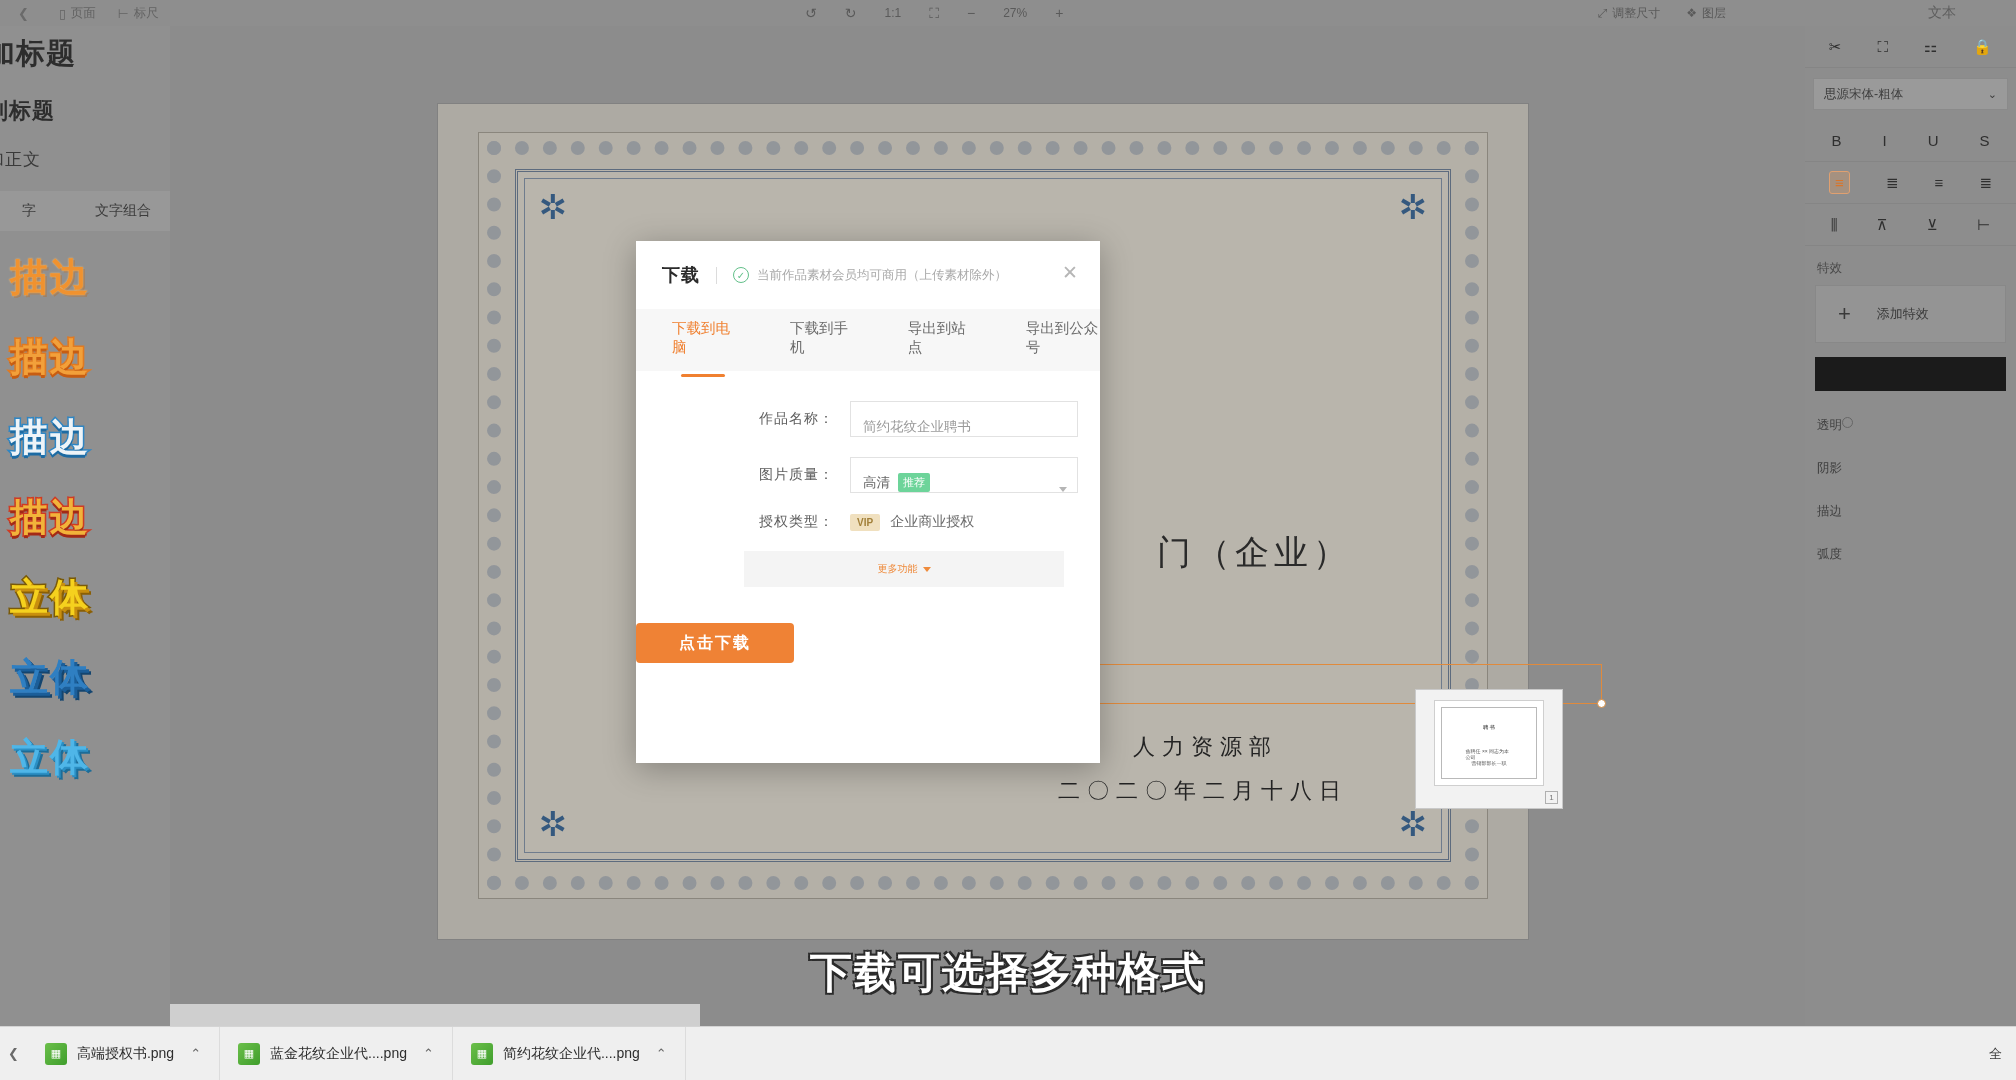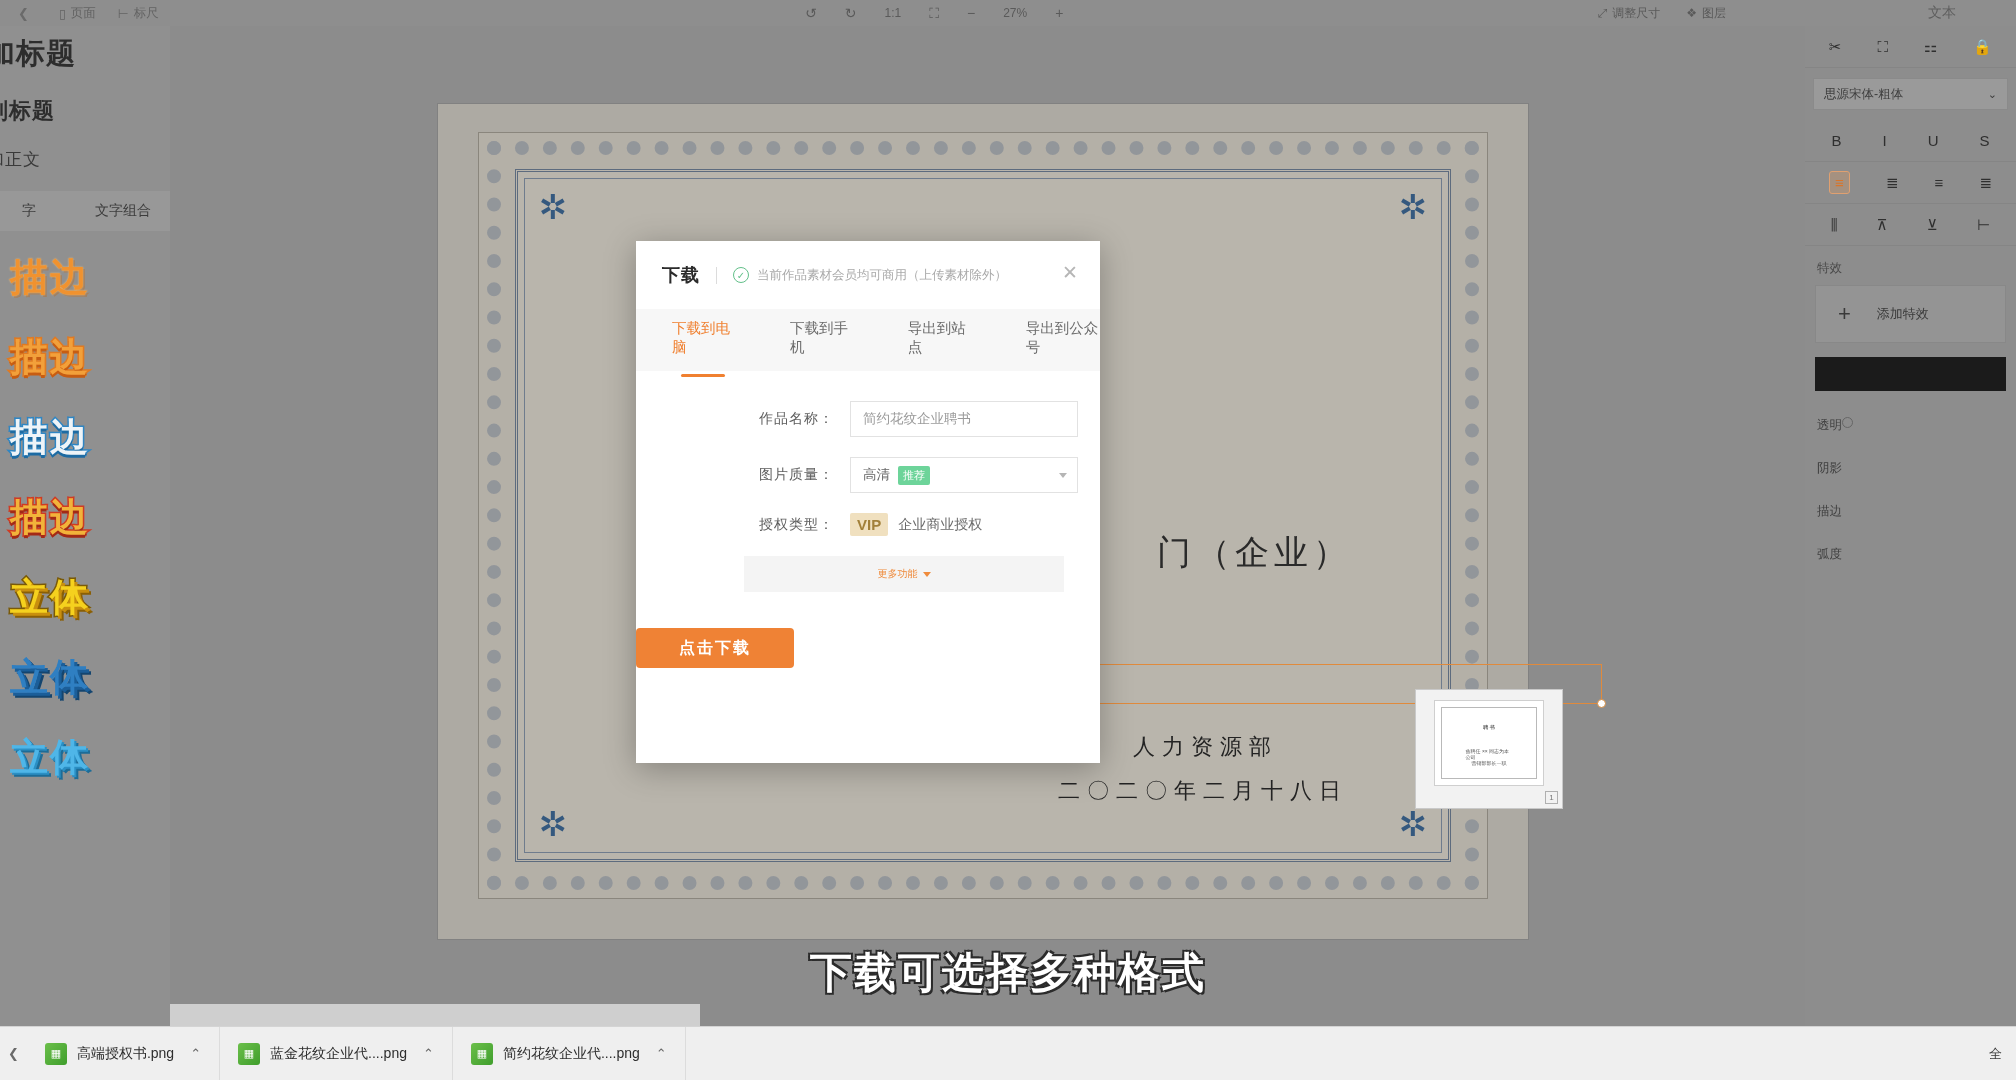--- a/index.html
+++ b/index.html
@@ -220,35 +220,35 @@
     bottom: -16px; width: 44px; height: 3px; background: #f08030; border-radius: 2px;
   }
   .m-body { padding: 30px 0 0 0; }
   .m-field { display: flex; align-items: center; margin-bottom: 20px; }
   .m-label {
     width: 214px; text-align: right; padding-right: 16px;
     font-size: 14px; color: #5d5d5d; letter-spacing: 1px;
   }
   .m-input {
     width: 228px; height: 36px; border: 1px solid #e2e2e2; background:#fff;
-    display: flex; align-items: center; padding: 8px 12px;
+    display: flex; align-items: flex-end; padding: 0 12px;
     font-size: 13.5px; color: #9a9a9a; position: relative;
   }
   .m-input .caret {
     position: absolute; right: 10px; width: 0; height: 0;
     border-left: 4px solid transparent; border-right: 4px solid transparent;
     border-top: 5px solid #b5b5b5;
   }
   .m-plain { font-size: 14px; color: #6a6a6a; display:flex; align-items:center; }
   .badge-green {
     background: #6dd49a; color: #fff; font-size: 11px; border-radius: 2px;
     padding: 2px 5px; margin-left: 8px; letter-spacing: 0;
   }
   .badge-vip {
-    background: #f0e0bf; color: #a2803a; font-size: 15px; font-weight: bold;
+    background: #f0e0bf; color: #a2803a; font-size: 10px; font-weight: bold;
     border-radius: 2px; padding: 3px 7px; margin-right: 10px;
   }
   .m-more {
     margin: 6px 36px 0 108px; height: 36px; background: #f4f4f4;
     display: flex; align-items: center; justify-content: center;
     font-size: 10px; color: #ef8b3c; gap: 5px;
   }
   .m-more .caret2 {
     width: 0; height: 0; border-left: 4px solid transparent;
     border-right: 4px solid transparent; border-top: 5px solid #ef8b3c;

